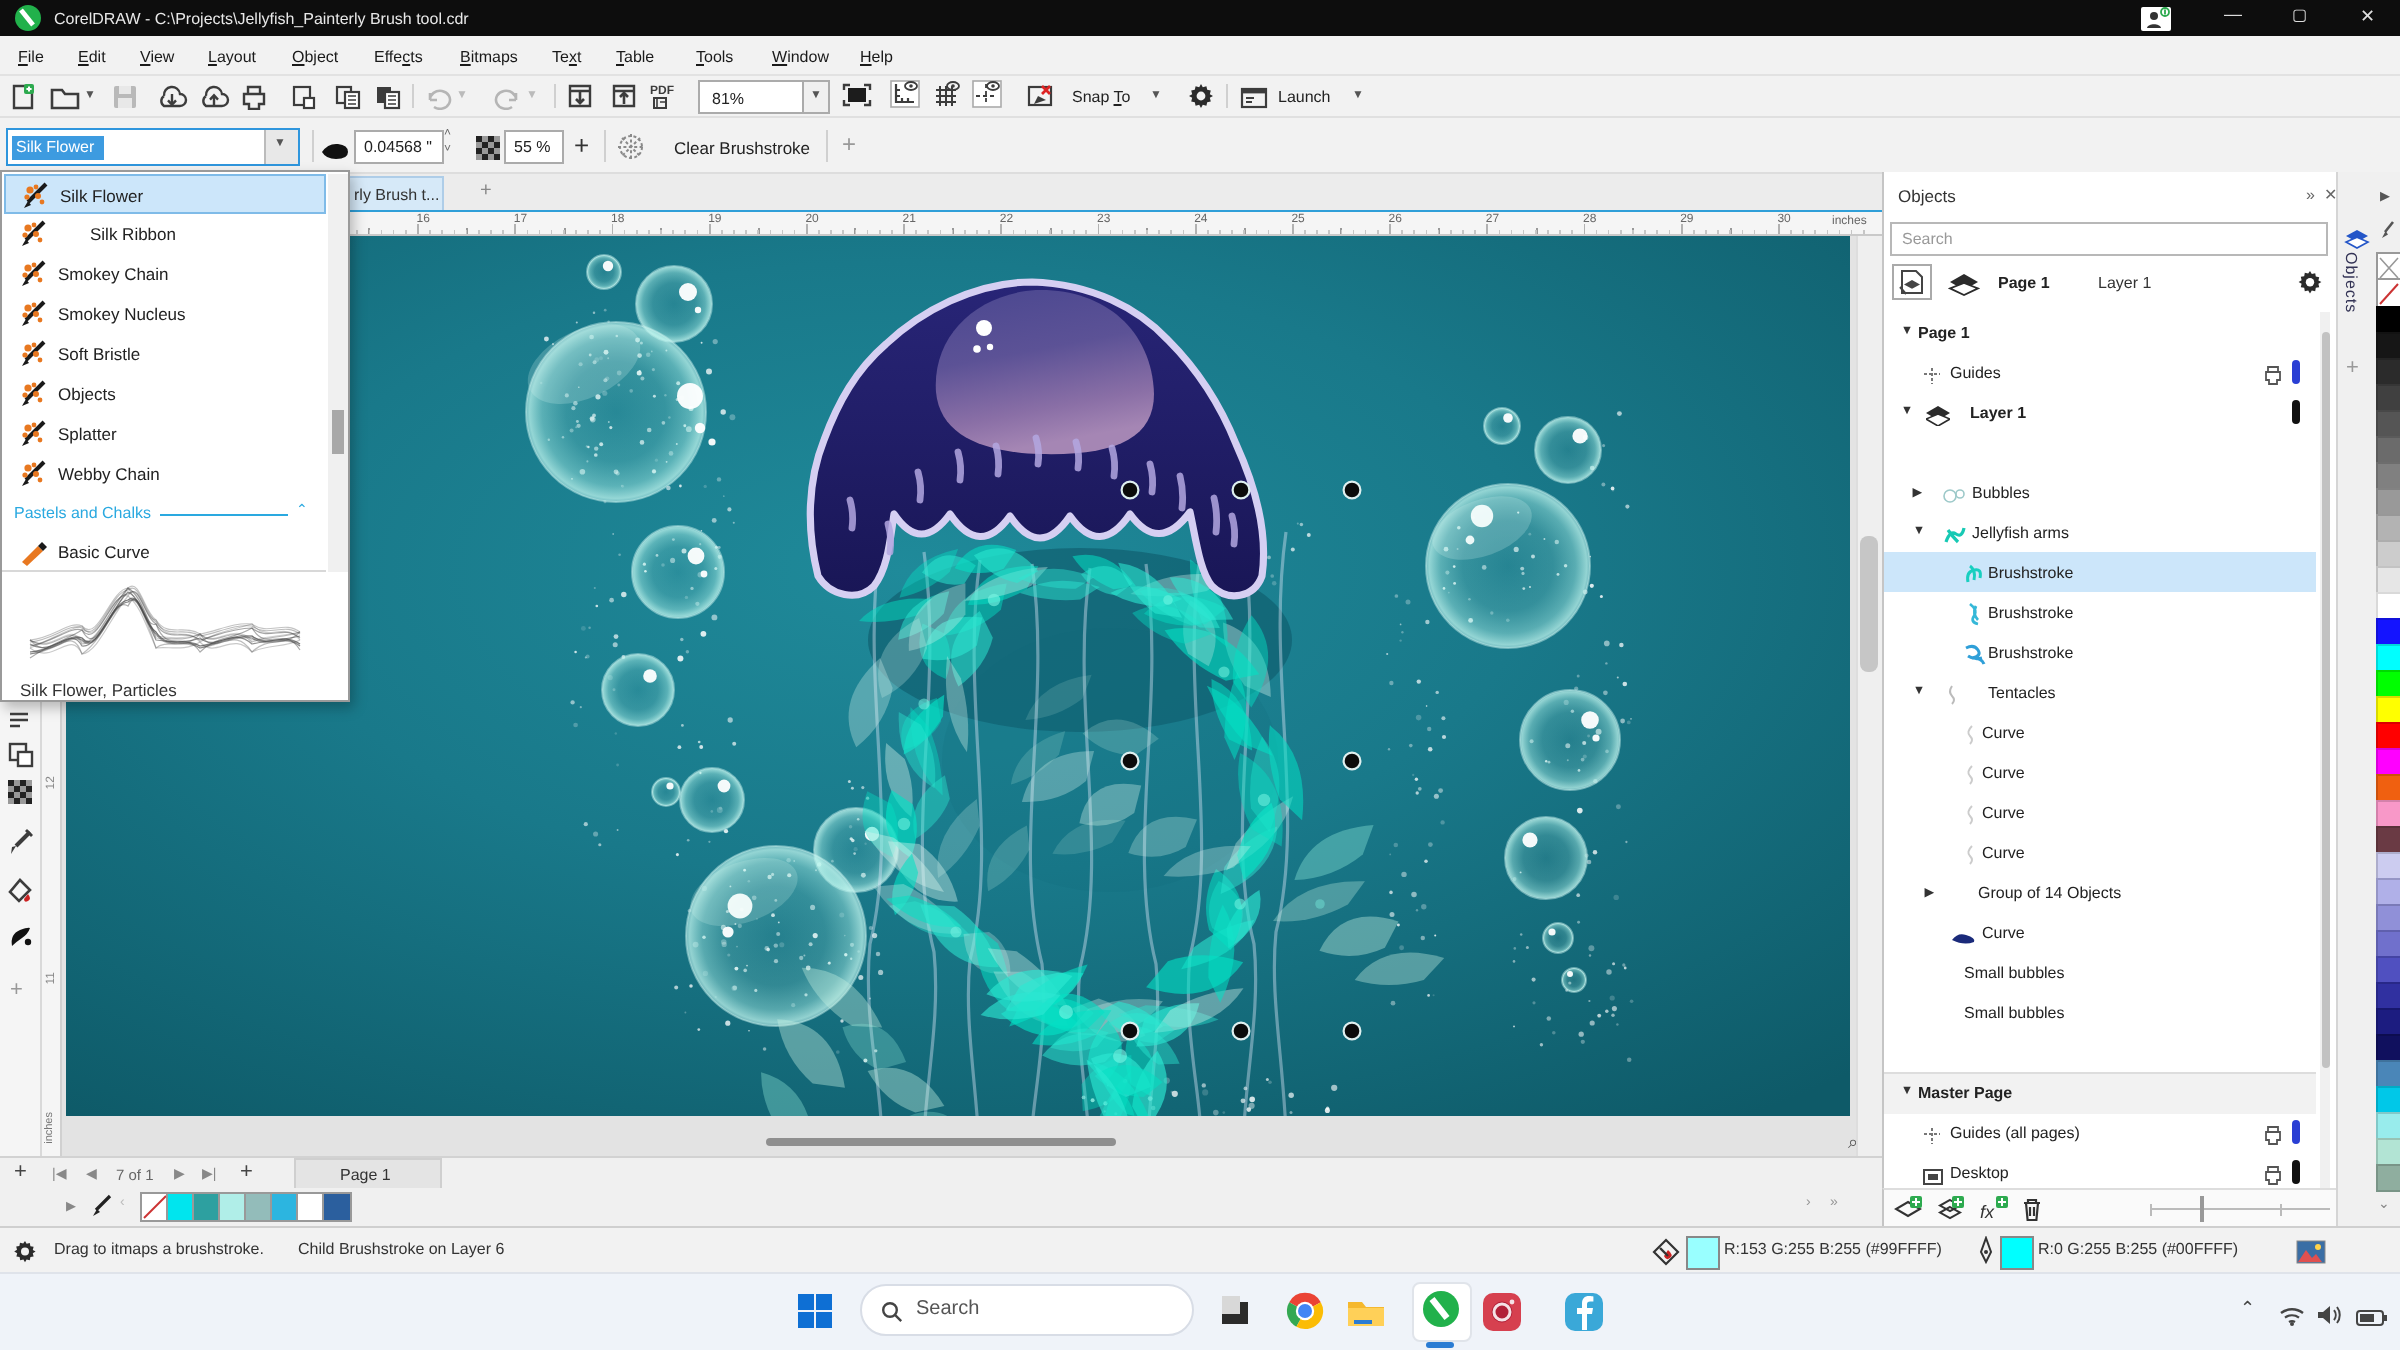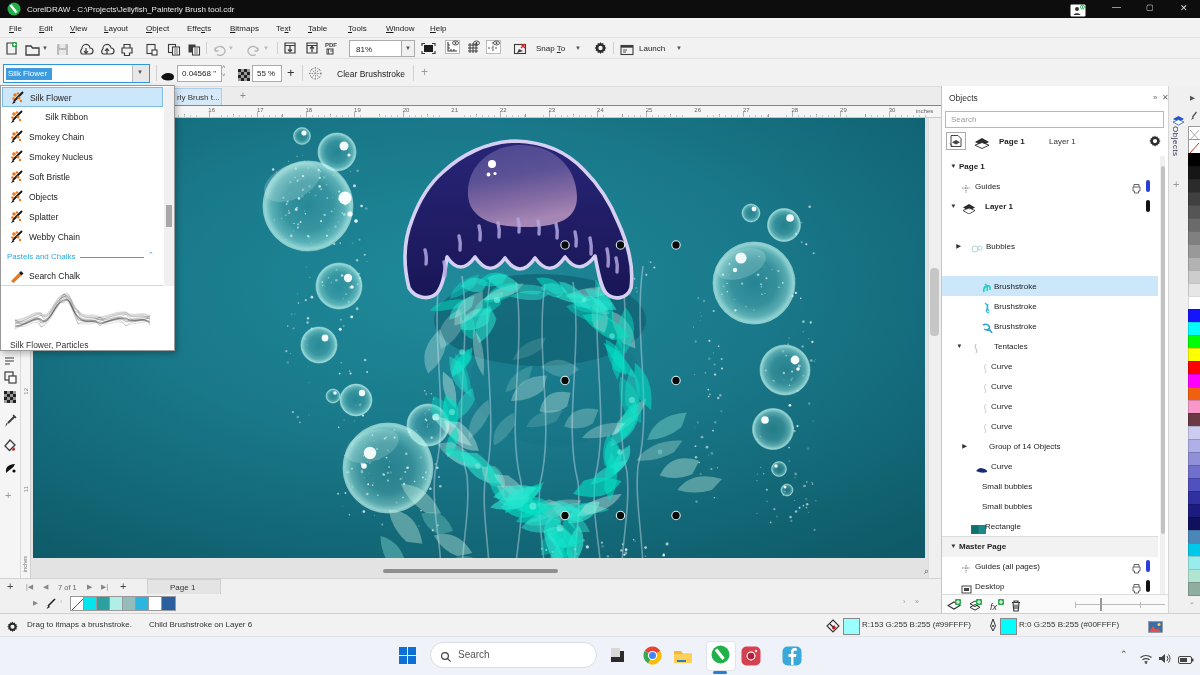--- a/index.html
+++ b/index.html
@@ -1006,20 +1006,27 @@
       <div style="position:absolute;left:204px;top:4px;width:3.5px;height:12px;border-radius:2px;background:#111111"></div>
     </div>
     <div style="position:absolute;left:0;top:150px;width:219px;height:20px">
       <span style="position:absolute;left:14px;top:6px;font-size:7px;color:#333;transform:scale(0.9)">▶</span>
       <span style="position:absolute;left:29px;top:4px"><svg width="12" height="10">
           <circle cx="4" cy="5" r="3" fill="none" stroke="#9dc9c9" stroke-width="0.8"></circle>
           <circle cx="9" cy="4" r="2" fill="none" stroke="#9dc9c9" stroke-width="0.8"></circle>
         </svg></span>
       <span style="position:absolute;left:44px;top:5.5px;font-size:8px;font-weight:400;color:#222;white-space:nowrap">Bubbles</span>
     </div>
+    <div style="position:absolute;left:0;top:170px;width:219px;height:20px">
+      <span style="position:absolute;left:14px;top:6px;font-size:7px;color:#333;transform:scale(0.9)">▼</span>
+      <span style="position:absolute;left:29px;top:4px"><svg width="13" height="11">
+          <path d="M2 9 Q4 3 7 5 Q10 7 11 2 M3 3 q2 3 5 6" stroke="#17c9b4" stroke-width="1.6" fill="none"></path>
+        </svg></span>
+      <span style="position:absolute;left:44px;top:5.5px;font-size:8px;font-weight:400;color:#222;white-space:nowrap">Jellyfish arms</span>
+    </div>
     <div style="position:absolute;left:0;top:190px;width:219px;height:20px">
       <div style="position:absolute;left:0;top:0;width:216px;height:20px;background:#cce6fa"></div>
       <span style="position:absolute;left:39px;top:4px"><svg width="12" height="12">
           <path d="M3 10 Q2 5 6 4 Q10 3 9 8 M4 2 q3 2 2 7" stroke="#18cfc0" stroke-width="1.5" fill="none"></path>
         </svg></span>
       <span style="position:absolute;left:52px;top:5.5px;font-size:8px;font-weight:400;color:#222;white-space:nowrap">Brushstroke</span>
     </div>
     <div style="position:absolute;left:0;top:210px;width:219px;height:20px">
       <span style="position:absolute;left:39px;top:4px"><svg width="12" height="12">
           <path d="M4 1 Q8 4 6 7 Q4 10 8 11 M7 2 q-2 4 1 7" stroke="#35b8d8" stroke-width="1.4" fill="none"></path>
@@ -1071,27 +1078,20 @@
       <span style="position:absolute;left:33px;top:4px"><svg width="14" height="8">
           <path d="M1 5 Q4 1 8 2.5 Q13 4 12 6 Q7 8 1 5Z" fill="#1a2a7a"></path>
         </svg></span>
       <span style="position:absolute;left:49px;top:5.5px;font-size:8px;font-weight:400;color:#222;white-space:nowrap">Curve</span>
     </div>
     <div style="position:absolute;left:0;top:390px;width:219px;height:20px">
       <span style="position:absolute;left:40px;top:5.5px;font-size:8px;font-weight:400;color:#222;white-space:nowrap">Small bubbles</span>
     </div>
     <div style="position:absolute;left:0;top:410px;width:219px;height:20px">
       <span style="position:absolute;left:40px;top:5.5px;font-size:8px;font-weight:400;color:#222;white-space:nowrap">Small bubbles</span>
-    </div>
-    <div style="position:absolute;left:0;top:430px;width:219px;height:20px">
-      <span style="position:absolute;left:29px;top:4px"><svg width="15" height="9">
-          <rect x="0.5" y="0.5" width="14" height="8" fill="#1b8a8a" stroke="#555" stroke-width="0.8"></rect>
-          <rect x="0.5" y="0.5" width="7" height="8" fill="#10706e"></rect>
-        </svg></span>
-      <span style="position:absolute;left:43px;top:5.5px;font-size:8px;font-weight:400;color:#222;white-space:nowrap">Rectangle</span>
     </div>
     <div style="position:absolute;left:0;top:450px;width:219px;height:20px">
       <div style="position:absolute;left:0;top:0;width:216px;height:20px;background:#f2f2f2;border-top:1px solid #ddd"></div>
       <span style="position:absolute;left:8px;top:6px;font-size:7px;color:#333;transform:scale(0.9)">▼</span>
       <span style="position:absolute;left:17px;top:5.5px;font-size:8px;font-weight:700;color:#222;white-space:nowrap">Master Page</span>
     </div>
     <div style="position:absolute;left:0;top:490px;width:219px;height:20px">
       <span style="position:absolute;left:19px;top:4px"><svg width="11" height="9">
           <rect x="1" y="1" width="9" height="7" fill="none" stroke="#444" stroke-width="1"></rect>
           <rect x="3" y="3" width="5" height="3" fill="#444"></rect>
@@ -1430,21 +1430,21 @@
     <div style="position:absolute;left:1px;top:161px;width:133px;height:19px">
 <span style="position:absolute;left:5px;top:5px;font-size:8px;color:#2aa9e0">Pastels and Chalks</span>
 <div style="position:absolute;left:78px;top:9.5px;width:64px;height:1px;background:#2aa9e0"></div>
 <span style="position:absolute;left:146px;top:4px;font-size:7px;color:#2aa9e0">⌃</span>
     </div>
     <div style="position:absolute;left:1px;top:180px;width:161px;height:20px">
 <span style="position:absolute;left:7px;top:2px"><svg width="15" height="15">
           <path d="M2 13 10 5 12.5 7.5 4.5 15Z" fill="#e87820"></path>
           <path d="M10 5 12 3 14.5 5.5 12.5 7.5Z" fill="#1a1a1a"></path>
         </svg></span>
-<span style="position:absolute;left:27px;top:5px;font-size:8.5px;color:#222">Search Chalk</span>
+<span style="position:absolute;left:27px;top:5px;font-size:8.5px;color:#222">Basic Curve</span>
     </div>
 <div style="position:absolute;left:163px;top:1px;width:10px;height:199px;background:#f0f0f0"></div>
 <div style="position:absolute;left:165px;top:119px;width:6px;height:22px;background:#a8a8a8"></div>
 <div style="position:absolute;left:0px;top:199px;width:162px;height:1px;background:#d8d8d8"></div>
 <div style="position:absolute;left:6px;top:201px"><svg width="160" height="50" viewBox="0 0 160 50">
         <path d="M 8 36 C 20 34 28 26 34 28 C 42 38 48 10 57 10 C 63 4 65 22 71 25 C 77 35 85 27 93 33 C 101 31 109 27 119 27 C 127 34 135 25 143 32" fill="none" stroke="#444" stroke-width="0.6" opacity="0.48"></path>
         <path d="M 8 33 C 20 41 28 23 34 35 C 42 35 48 17 57 7 C 63 11 65 19 71 32 C 77 32 85 34 93 30 C 101 38 109 24 119 34 C 127 31 135 32 143 29" fill="none" stroke="#444" stroke-width="0.6" opacity="0.38"></path>
         <path d="M 8 33 C 20 40 28 23 34 34 C 42 35 48 16 57 7 C 63 10 65 19 71 31 C 77 32 85 33 93 30 C 101 37 109 24 119 33 C 127 31 135 31 143 29" fill="none" stroke="#444" stroke-width="0.6" opacity="0.26"></path>
         <path d="M 8 37 C 20 32 28 27 34 26 C 42 39 48 8 57 11 C 63 2 65 23 71 23 C 77 36 85 25 93 34 C 101 29 109 28 119 25 C 127 35 135 23 143 33" fill="none" stroke="#444" stroke-width="0.6" opacity="0.28"></path>
         <path d="M 8 37 C 20 46 28 27 34 40 C 42 39 48 22 57 11 C 63 16 65 23 71 37 C 77 36 85 39 93 34 C 101 43 109 28 119 39 C 127 35 135 37 143 33" fill="none" stroke="#444" stroke-width="0.6" opacity="0.29"></path>

